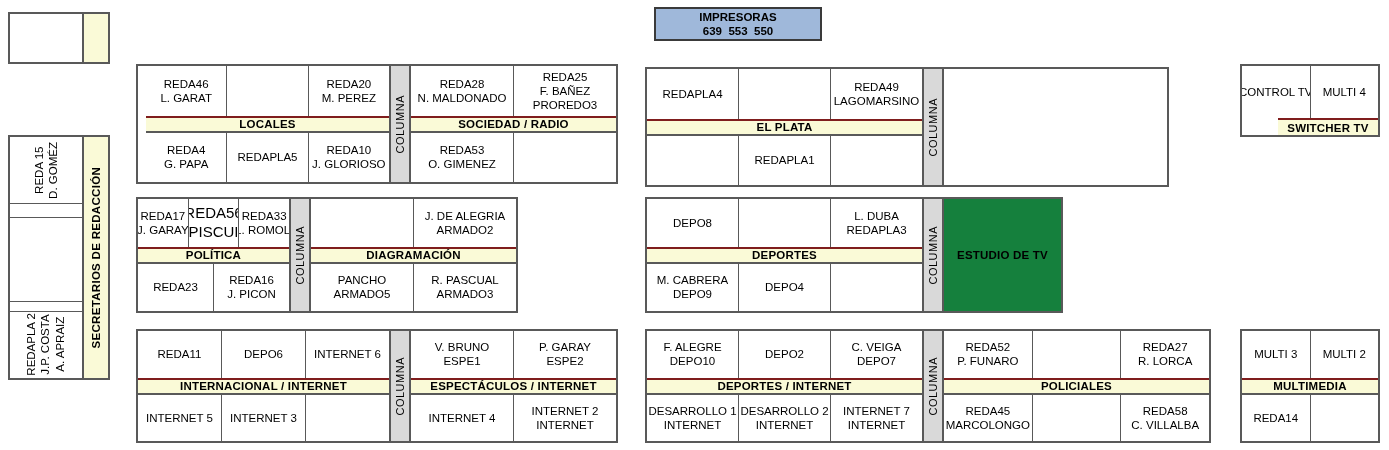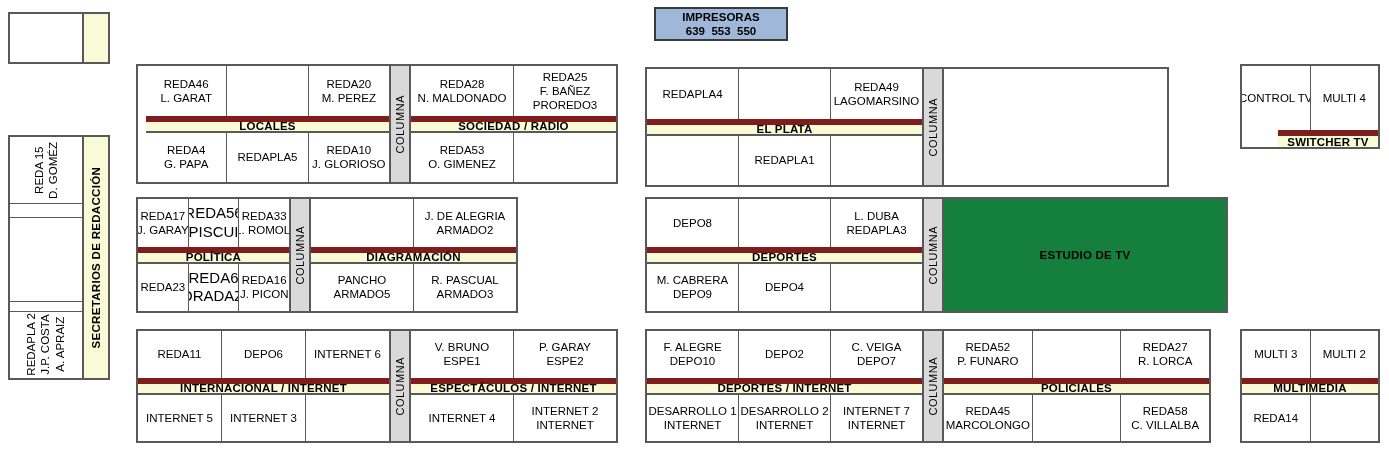--- a/index.html
+++ b/index.html
@@ -57,21 +57,21 @@
   .cell:last-child { border-right: none; }
   .cell .ln { display: block; white-space: nowrap; }
 
   
   .cell.big { font-size: 15px; }
 
   
   .band {
     box-sizing: border-box;
     background: #FAFAD7;
-    border-top: 6px solid #7f1d1d;
+    border-top: 2px solid #7f1d1d;
     border-bottom: 2px solid #595959;
     height: 17px;
     flex: 0 0 17px;
     display: flex;
     align-items: center;
     justify-content: center;
     font-size: 11.5px;
     font-weight: bold;
     color: #000;
     letter-spacing: 0.2px;
@@ -96,21 +96,21 @@
     font-size: 11px;
     letter-spacing: 0.5px;
     white-space: nowrap;
   }
 
   
   #impresoras {
     position: absolute;
     left: 654px;
     top: 7px;
-    width: 134px;
+    width: 168px;
     height: 34px;
     box-sizing: border-box;
     background: #9FB8DA;
     border: 2px solid #3a3a3a;
     display: flex;
     flex-direction: column;
     align-items: center;
     justify-content: center;
     font-size: 11.5px;
     font-weight: bold;
@@ -324,21 +324,21 @@
         <div class="cell">
           <span class="ln"></span>
         </div>
       </div>
   </div>
   <div class="columna">
     <span>COLUMNA</span>
   </div>
 </div>
 
-<div class="block simple" id="blk-switcher" style="left:1240px; top:64px; width:140px; height:85px;justify-content:center;">
+<div class="block simple" id="blk-switcher" style="left:1240px; top:64px; width:140px; height:73px;justify-content:center;">
   <div class="deskrow">
       <div class="cell">
         <span class="ln">CONTROL TV</span>
       </div>
       <div class="cell">
         <span class="ln">MULTI 4</span>
       </div>
     </div>
   <div class="band" style="border-bottom:none;margin-left:36px;">SWITCHER TV</div>
 </div>
@@ -357,24 +357,20 @@
         <div class="cell">
           <span class="ln">REDA33</span>
           <span class="ln">L. ROMOLI</span>
         </div>
       </div>
     <div class="band">POLÍTICA</div>
     <div class="deskrow">
         <div class="cell">
           <span class="ln">REDA23</span>
         </div>
-        <div class="cell big">
-          <span class="ln">REDA6</span>
-          <span class="ln">CORADAZZI</span>
-        </div>
         <div class="cell">
           <span class="ln">REDA16</span>
           <span class="ln">J. PICON</span>
         </div>
       </div>
   </div>
   <div class="columna">
     <span>COLUMNA</span>
   </div>
   <div class="deskgroup" style="flex:0 0 205px;">
@@ -394,21 +390,21 @@
           <span class="ln">ARMADO5</span>
         </div>
         <div class="cell">
           <span class="ln">R. PASCUAL</span>
           <span class="ln">ARMADO3</span>
         </div>
       </div>
   </div>
 </div>
 
-<div class="block" id="blk-deportes" style="left:645px; top:197px; width:583px; height:116px;">
+<div class="block" id="blk-deportes" style="left:645px; top:197px; width:418px; height:116px;">
   <div class="deskgroup" style="flex:0 0 275px;">
     <div class="deskrow">
         <div class="cell">
           <span class="ln">DEPO8</span>
         </div>
         <div class="cell">
           <span class="ln"></span>
         </div>
         <div class="cell">
           <span class="ln">L. DUBA</span>

